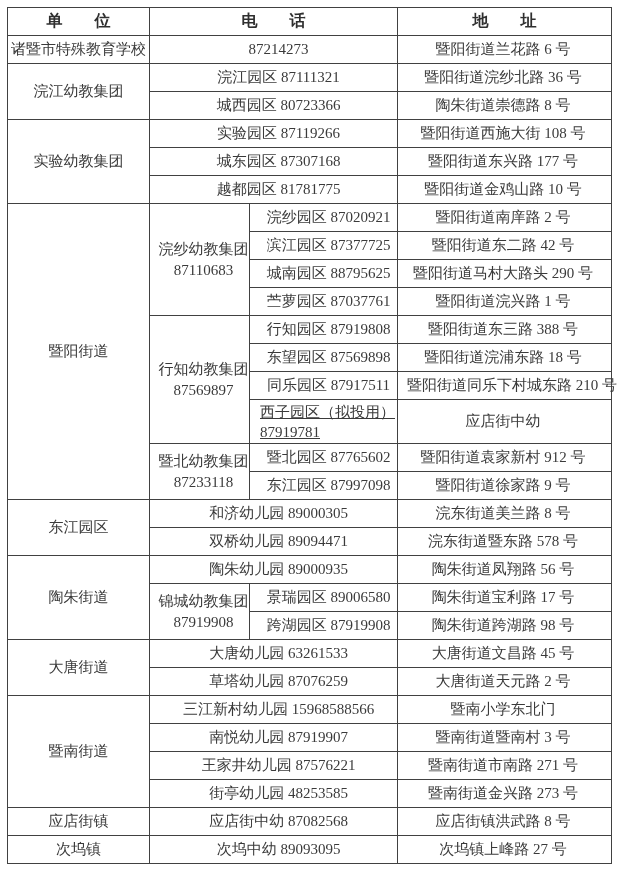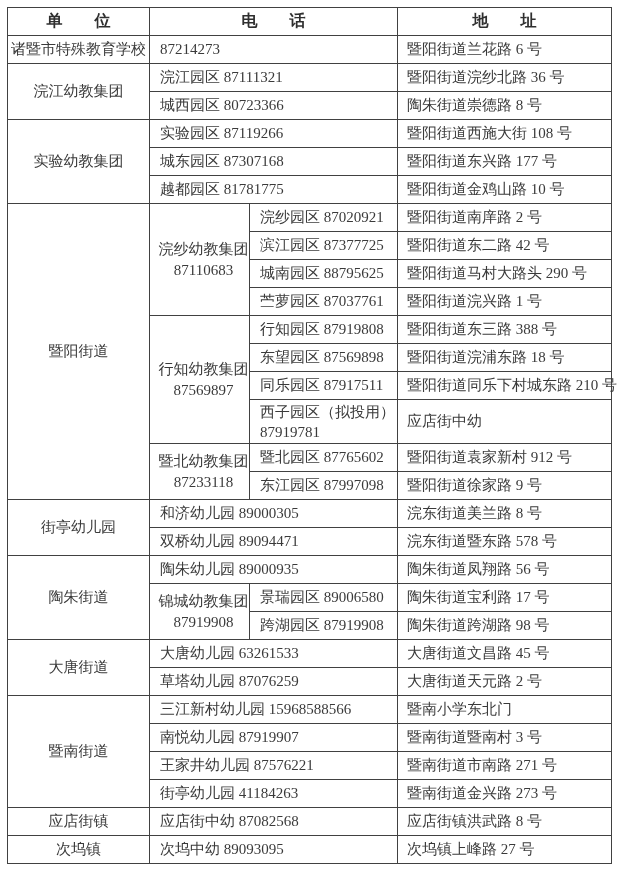--- a/index.html
+++ b/index.html
@@ -11,27 +11,27 @@
   col.c-grp{width:100px;}
   col.c-campus{width:148px;}
   col.c-addr{width:214px;}
   th,td{border:1px solid #414141;color:#3a3a3a;font-size:15px;
        font-weight:normal;vertical-align:middle;padding:0;
        overflow:visible;}
   tr{height:28px;}
   tr.tall{height:44px;}
   th{font-weight:bold;font-size:16px;text-align:center;color:#2f2f2f;}
   td.unit{text-align:center;white-space:nowrap;}
-  td.phone,td.campus,td.addr{text-align:left;padding-left:10px;
+  td.phone,td.campus,td.addr{text-align:center;padding-left:10px;
        white-space:nowrap;}
   td.addr{padding-left:9px;padding-right:12px;}
   td.group{text-align:center;padding-left:8px;white-space:nowrap;}
   td.group div{line-height:21px;}
   td.campus2{text-align:left;padding-left:10px;}
-  td.campus2 div{line-height:20px;white-space:nowrap;}
+  td.campus2 div{line-height:20px;white-space:nowrap;text-decoration:underline;}
 </style>
 </head>
 <body>
 
 <table class="contact">
   <colgroup>
     <col class="c-unit">
       <col class="c-grp">
       <col class="c-campus">
       <col class="c-addr">
@@ -126,21 +126,21 @@
     </td>
     <td class="campus">暨北园区 87765602</td>
     <td class="addr">暨阳街道袁家新村 912 号</td>
   </tr>
   <tr>
     <td class="campus">东江园区 87997098</td>
     <td class="addr">暨阳街道徐家路 9 号</td>
   </tr>
 
   <tr>
-    <td class="unit" rowspan="2">街亭幼儿园</td>
+    <td class="unit" rowspan="2">东江园区</td>
     <td class="phone" colspan="2">和济幼儿园 89000305</td>
     <td class="addr">浣东街道美兰路 8 号</td>
   </tr>
   <tr>
     <td class="phone" colspan="2">双桥幼儿园 89094471</td>
     <td class="addr">浣东街道暨东路 578 号</td>
   </tr>
 
   <tr>
     <td class="unit" rowspan="3">陶朱街道</td>
@@ -177,21 +177,21 @@
   </tr>
   <tr>
     <td class="phone" colspan="2">南悦幼儿园 87919907</td>
     <td class="addr">暨南街道暨南村 3 号</td>
   </tr>
   <tr>
     <td class="phone" colspan="2">王家井幼儿园 87576221</td>
     <td class="addr">暨南街道市南路 271 号</td>
   </tr>
   <tr>
-    <td class="phone" colspan="2">街亭幼儿园 41184263</td>
+    <td class="phone" colspan="2">街亭幼儿园 48253585</td>
     <td class="addr">暨南街道金兴路 273 号</td>
   </tr>
 
   <tr>
     <td class="unit">应店街镇</td>
     <td class="phone" colspan="2">应店街中幼 87082568</td>
     <td class="addr">应店街镇洪武路 8 号</td>
   </tr>
   <tr>
     <td class="unit">次坞镇</td>

